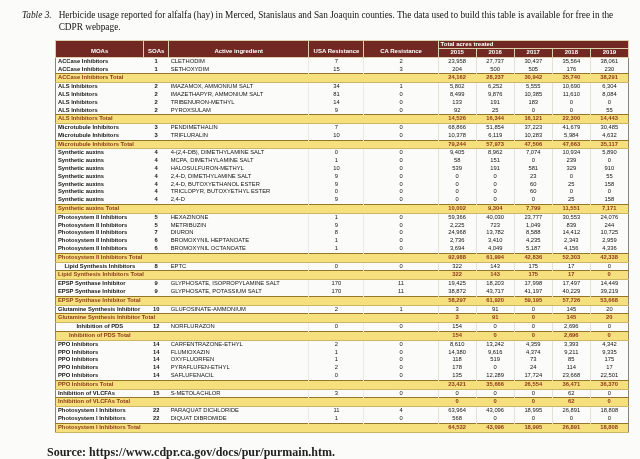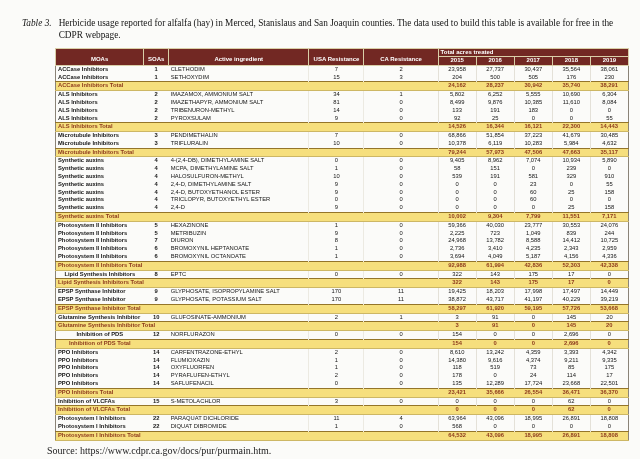--- a/index.html
+++ b/index.html
@@ -10,21 +10,21 @@
     color:#111;
     position:relative;
     overflow:hidden;
   }
   .caption{
     display:flex;
     font-family:"Liberation Serif",serif;
     font-size:9.3px;
     line-height:1.32;
     color:#151515;
-    margin:17px 10px 6px 22px;
+    margin:9px 10px 6px 22px;
   }
   .caption-label{font-style:italic;white-space:nowrap;margin-right:7px;}
   table{
     border-collapse:collapse;
     table-layout:fixed;
     margin-left:55px;
     width:574px;
     border:1px solid #8a8377;
   }
   col.c-moa{width:88px;}
@@ -63,23 +63,24 @@
   tr.total td{
     background:#f6df7d;
     color:#8d3a1d;
     font-weight:bold;
     border-top:1px solid #94752a;
     border-bottom:1px solid #cdb765;
   }
   tr.total td.yr,tr.total td.res{border-left:none;}
   .source{
     font-family:"Liberation Serif",serif;
-    font-size:10px;
+    font-size:12px;
     color:#222;
-    margin:4px 0 0 47px;
+    margin:12px 0 0 47px;
+    font-weight:bold;
   }
 </style>
 </head>
 <body>
 
 <div class="caption">
   <span class="caption-label">Table 3.</span>
   <span class="caption-text">Herbicide usage reported for alfalfa (hay) in Merced, Stanislaus and San Joaquin counties. The data used to build this table is available for free in the CDPR webpage.</span>
 </div>
 

